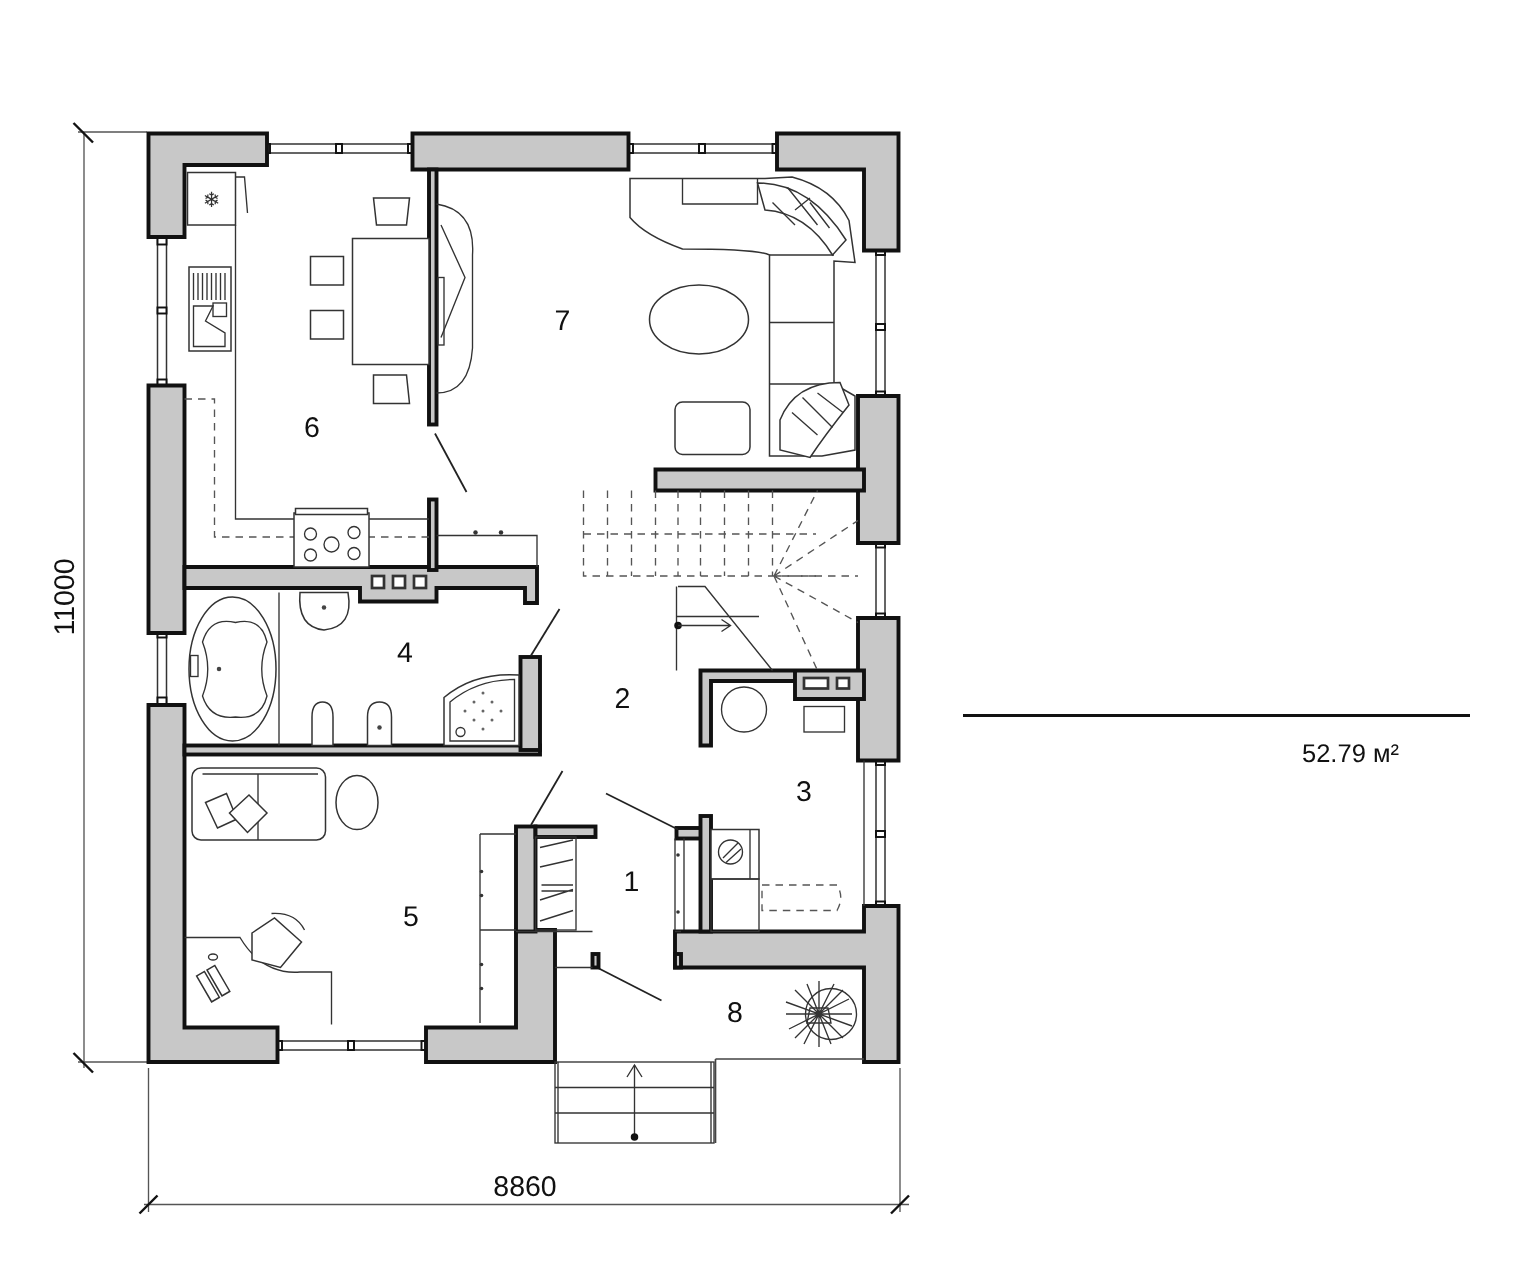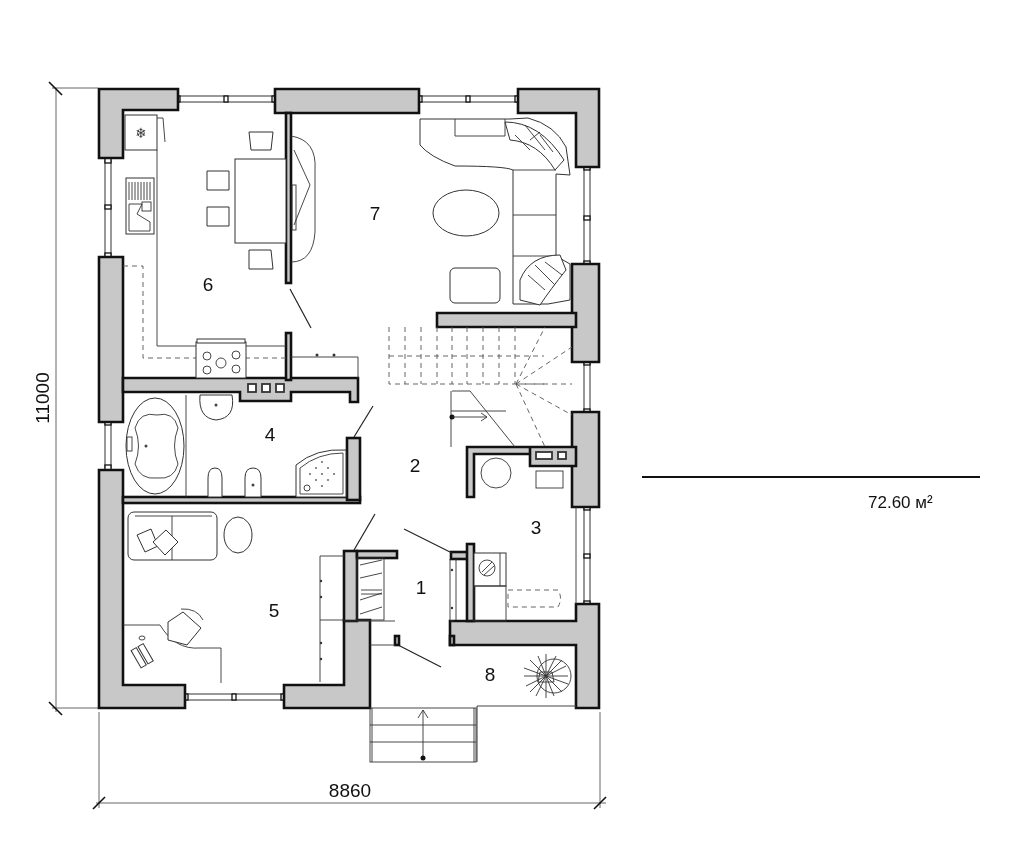--- a/index.html
+++ b/index.html
@@ -316,13 +316,13 @@
     <text class="room-label" x="536" y="534"><tspan>3</tspan></text>
     <text class="room-label" x="270" y="441"><tspan>4</tspan></text>
     <text class="room-label" x="274" y="617"><tspan>5</tspan></text>
     <text class="room-label" x="208" y="291"><tspan>6</tspan></text>
     <text class="room-label" x="375" y="220"><tspan>7</tspan></text>
     <text class="room-label" x="490" y="681"><tspan>8</tspan></text>
   </g>
 </svg>
 
 <div class="area-line"></div>
-<div class="area-label">72.60 м²</div>
+<div class="area-label">52.79 м²</div>
 
 </body></html>

